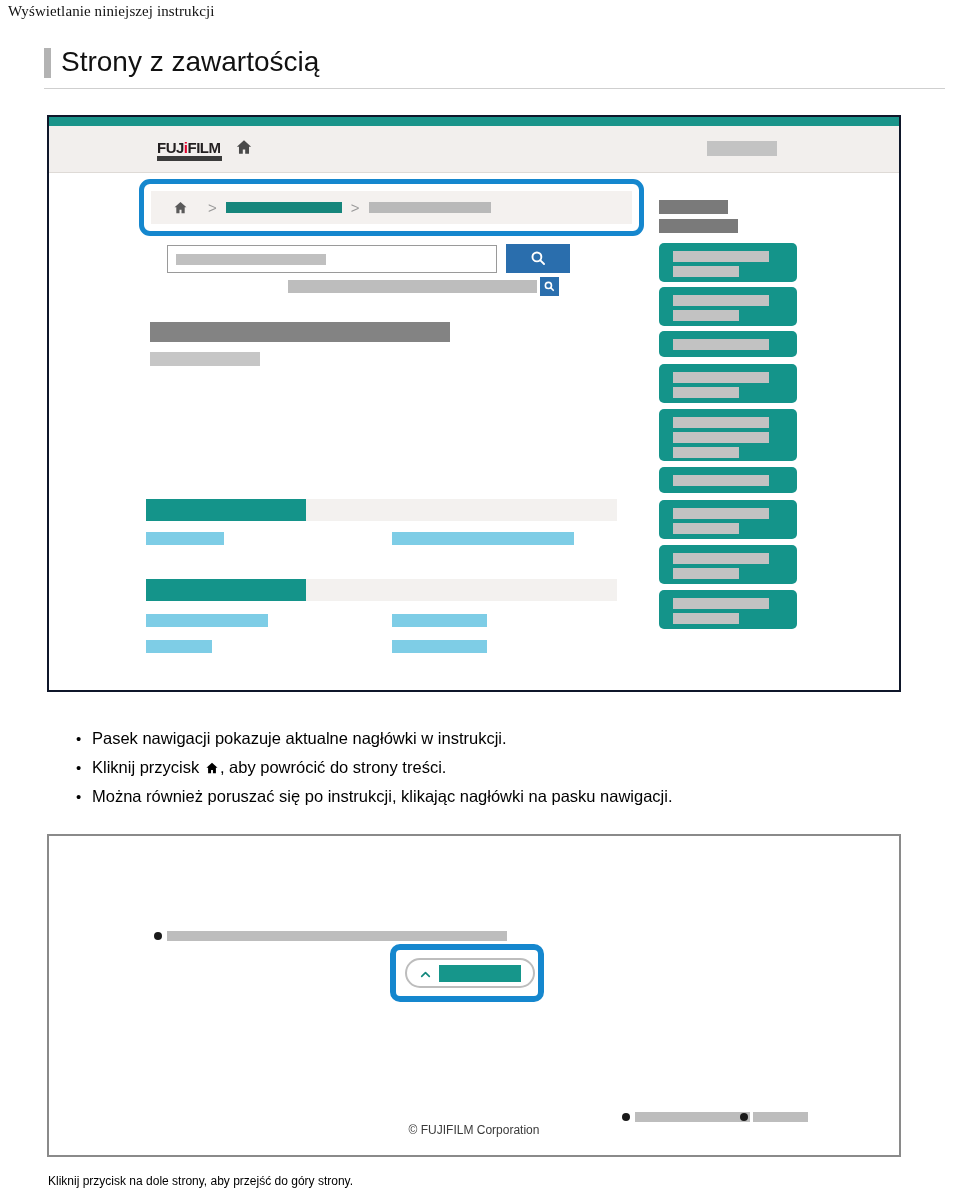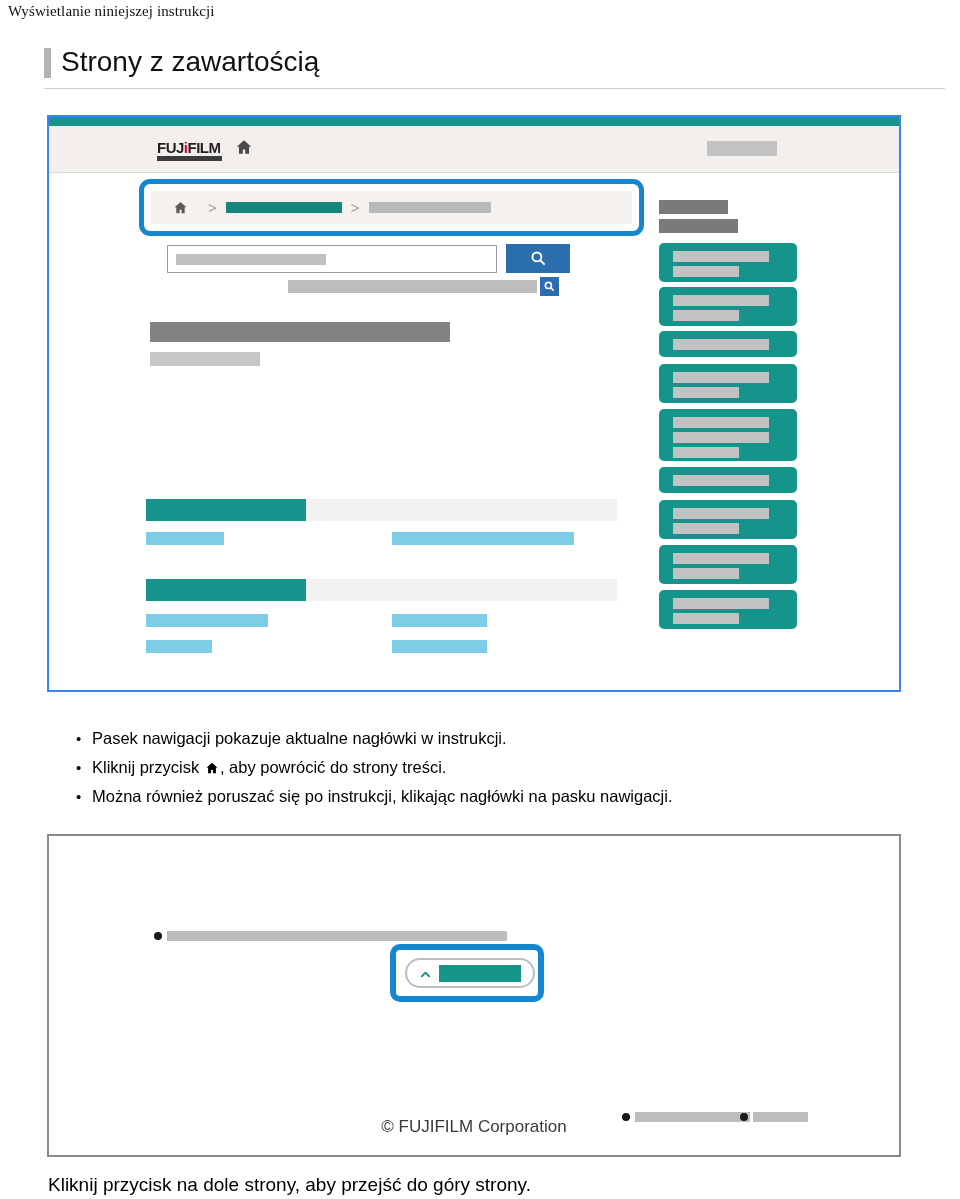--- a/index.html
+++ b/index.html
@@ -27,21 +27,21 @@
     font-size:28px;font-weight:400;color:#111;line-height:1;
     white-space:nowrap;
   }
   .title-rule{
     position:absolute;left:44px;top:88px;width:901px;height:1px;background:#cfcfcf;
   }
 
   
   .figure1{
     position:absolute;left:47px;top:115px;width:854px;height:577px;
-    border:2px solid #3b82f6;background:#ffffff;box-sizing:border-box;
+    border:2px solid #0f172a;background:#ffffff;box-sizing:border-box;
   }
   .browser-topbar{
     position:absolute;left:0;top:0;width:100%;height:9px;background:#1a948a;
   }
   .browser-header{
     position:absolute;left:0;top:9px;width:100%;height:46px;
     background:#f2efed;border-bottom:1px solid #dedad6;
   }
   .logo{
     position:absolute;left:108px;top:14px;
@@ -130,25 +130,25 @@
   }
   .top-pill{
     position:absolute;left:9px;top:8px;width:130px;height:30px;
     border:2px solid #bdbdbd;border-radius:16px;background:#ffffff;box-sizing:border-box;
     display:flex;align-items:center;padding-left:12px;
   }
   .chev{width:13px;height:13px;margin-right:7px;}
   .pill-teal{width:82px;height:17px;background:#16968b;}
   .copyright{
     position:absolute;left:0;right:0;bottom:18px;text-align:center;
-    font-size:17px;color:#3a3a3a;
+    font-size:12px;color:#3a3a3a;
   }
 
   .caption{
-    position:absolute;left:48px;top:1174px;font-size:19px;color:#000;white-space:nowrap;
+    position:absolute;left:48px;top:1174px;font-size:12px;color:#000;white-space:nowrap;
   }
 </style>
 </head>
 <body>
 
 <div class="running-head">Wyświetlanie niniejszej instrukcji</div>
 
 <div class="title-wrap">
   <div class="title-bar"></div>
   <div class="page-title">Strony z zawartością</div>

